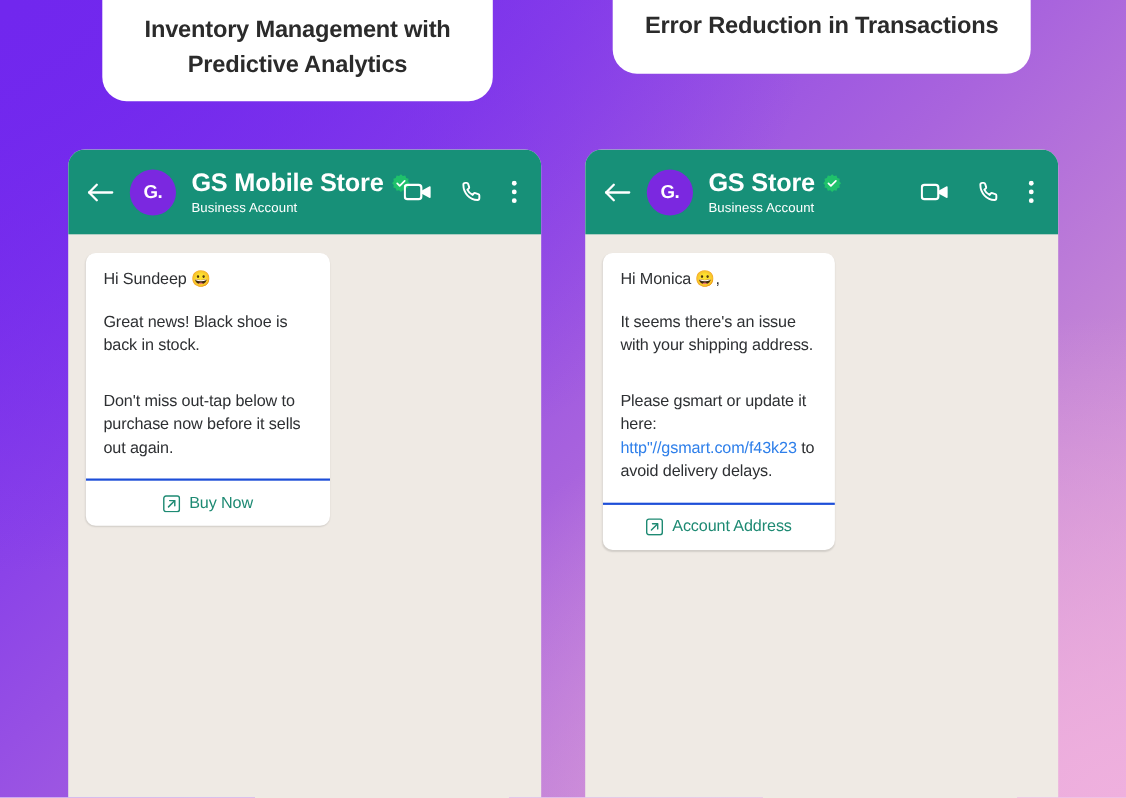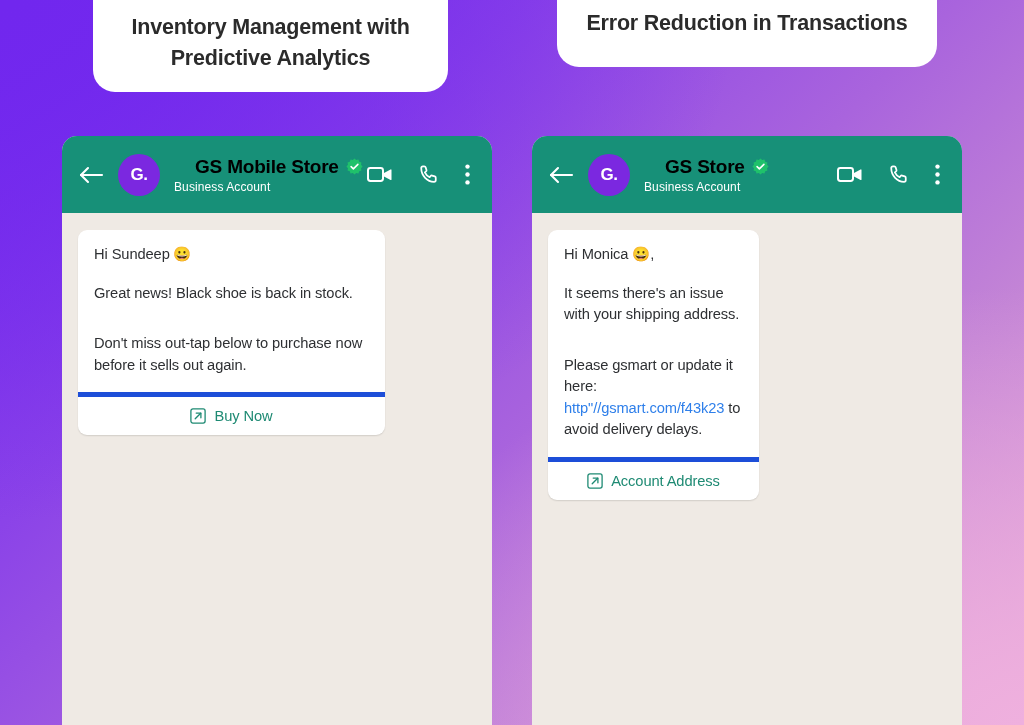--- a/index.html
+++ b/index.html
@@ -95,26 +95,25 @@
     margin-left: 14px;
     flex: 1 1 auto;
     min-width: 0;
   }
   .name-row {
     display: flex;
     align-items: center;
     gap: 7px;
   }
   .chat-name {
-    color: #000000;
-    font-size: 19px;
+    color: #ffffff;
+    font-size: 23px;
     font-weight: bold;
     letter-spacing: -0.2px;
     white-space: nowrap;
-    margin-left: 21px;
   }
   .verified-badge { width: 17px; height: 17px; flex: 0 0 auto; display: block; }
   .chat-sub {
     color: #ffffff;
     font-size: 12px;
     margin-top: 2px;
     letter-spacing: 0.1px;
   }
   .header-actions {
     display: flex;
@@ -124,37 +123,37 @@
   }
   .header-actions svg { display: block; }
 
   
   .msg-area { padding: 17px 16px 0 16px; }
   .msg-card {
     background: #FFFFFF;
     border-radius: 9px;
     box-shadow: 0 1px 1.5px rgba(0,0,0,0.12);
     overflow: hidden;
-    width: 307px;
+    width: 222px;
   }
   #phone-right .msg-card { width: 211px; }
   .msg-body {
     padding: 14px 16px 16px 16px;
     color: #2E3033;
     font-size: 14.7px;
     line-height: 21.5px;
     letter-spacing: -0.1px;
   }
   .msg-greeting { margin-bottom: 17px; }
   .msg-para { margin-bottom: 29px; }
   .msg-para:last-child { margin-bottom: 0; }
   .msg-link { color: #2E7FEA; }
 
   .msg-action {
-    border-top: 5px solid #1d4ed8;
+    border-top: 2px solid #1d4ed8;
     height: 43px;
     display: flex;
     align-items: center;
     justify-content: center;
     gap: 8px;
     color: #1E8A73;
     font-size: 14.7px;
     letter-spacing: -0.1px;
     cursor: pointer;
   }

